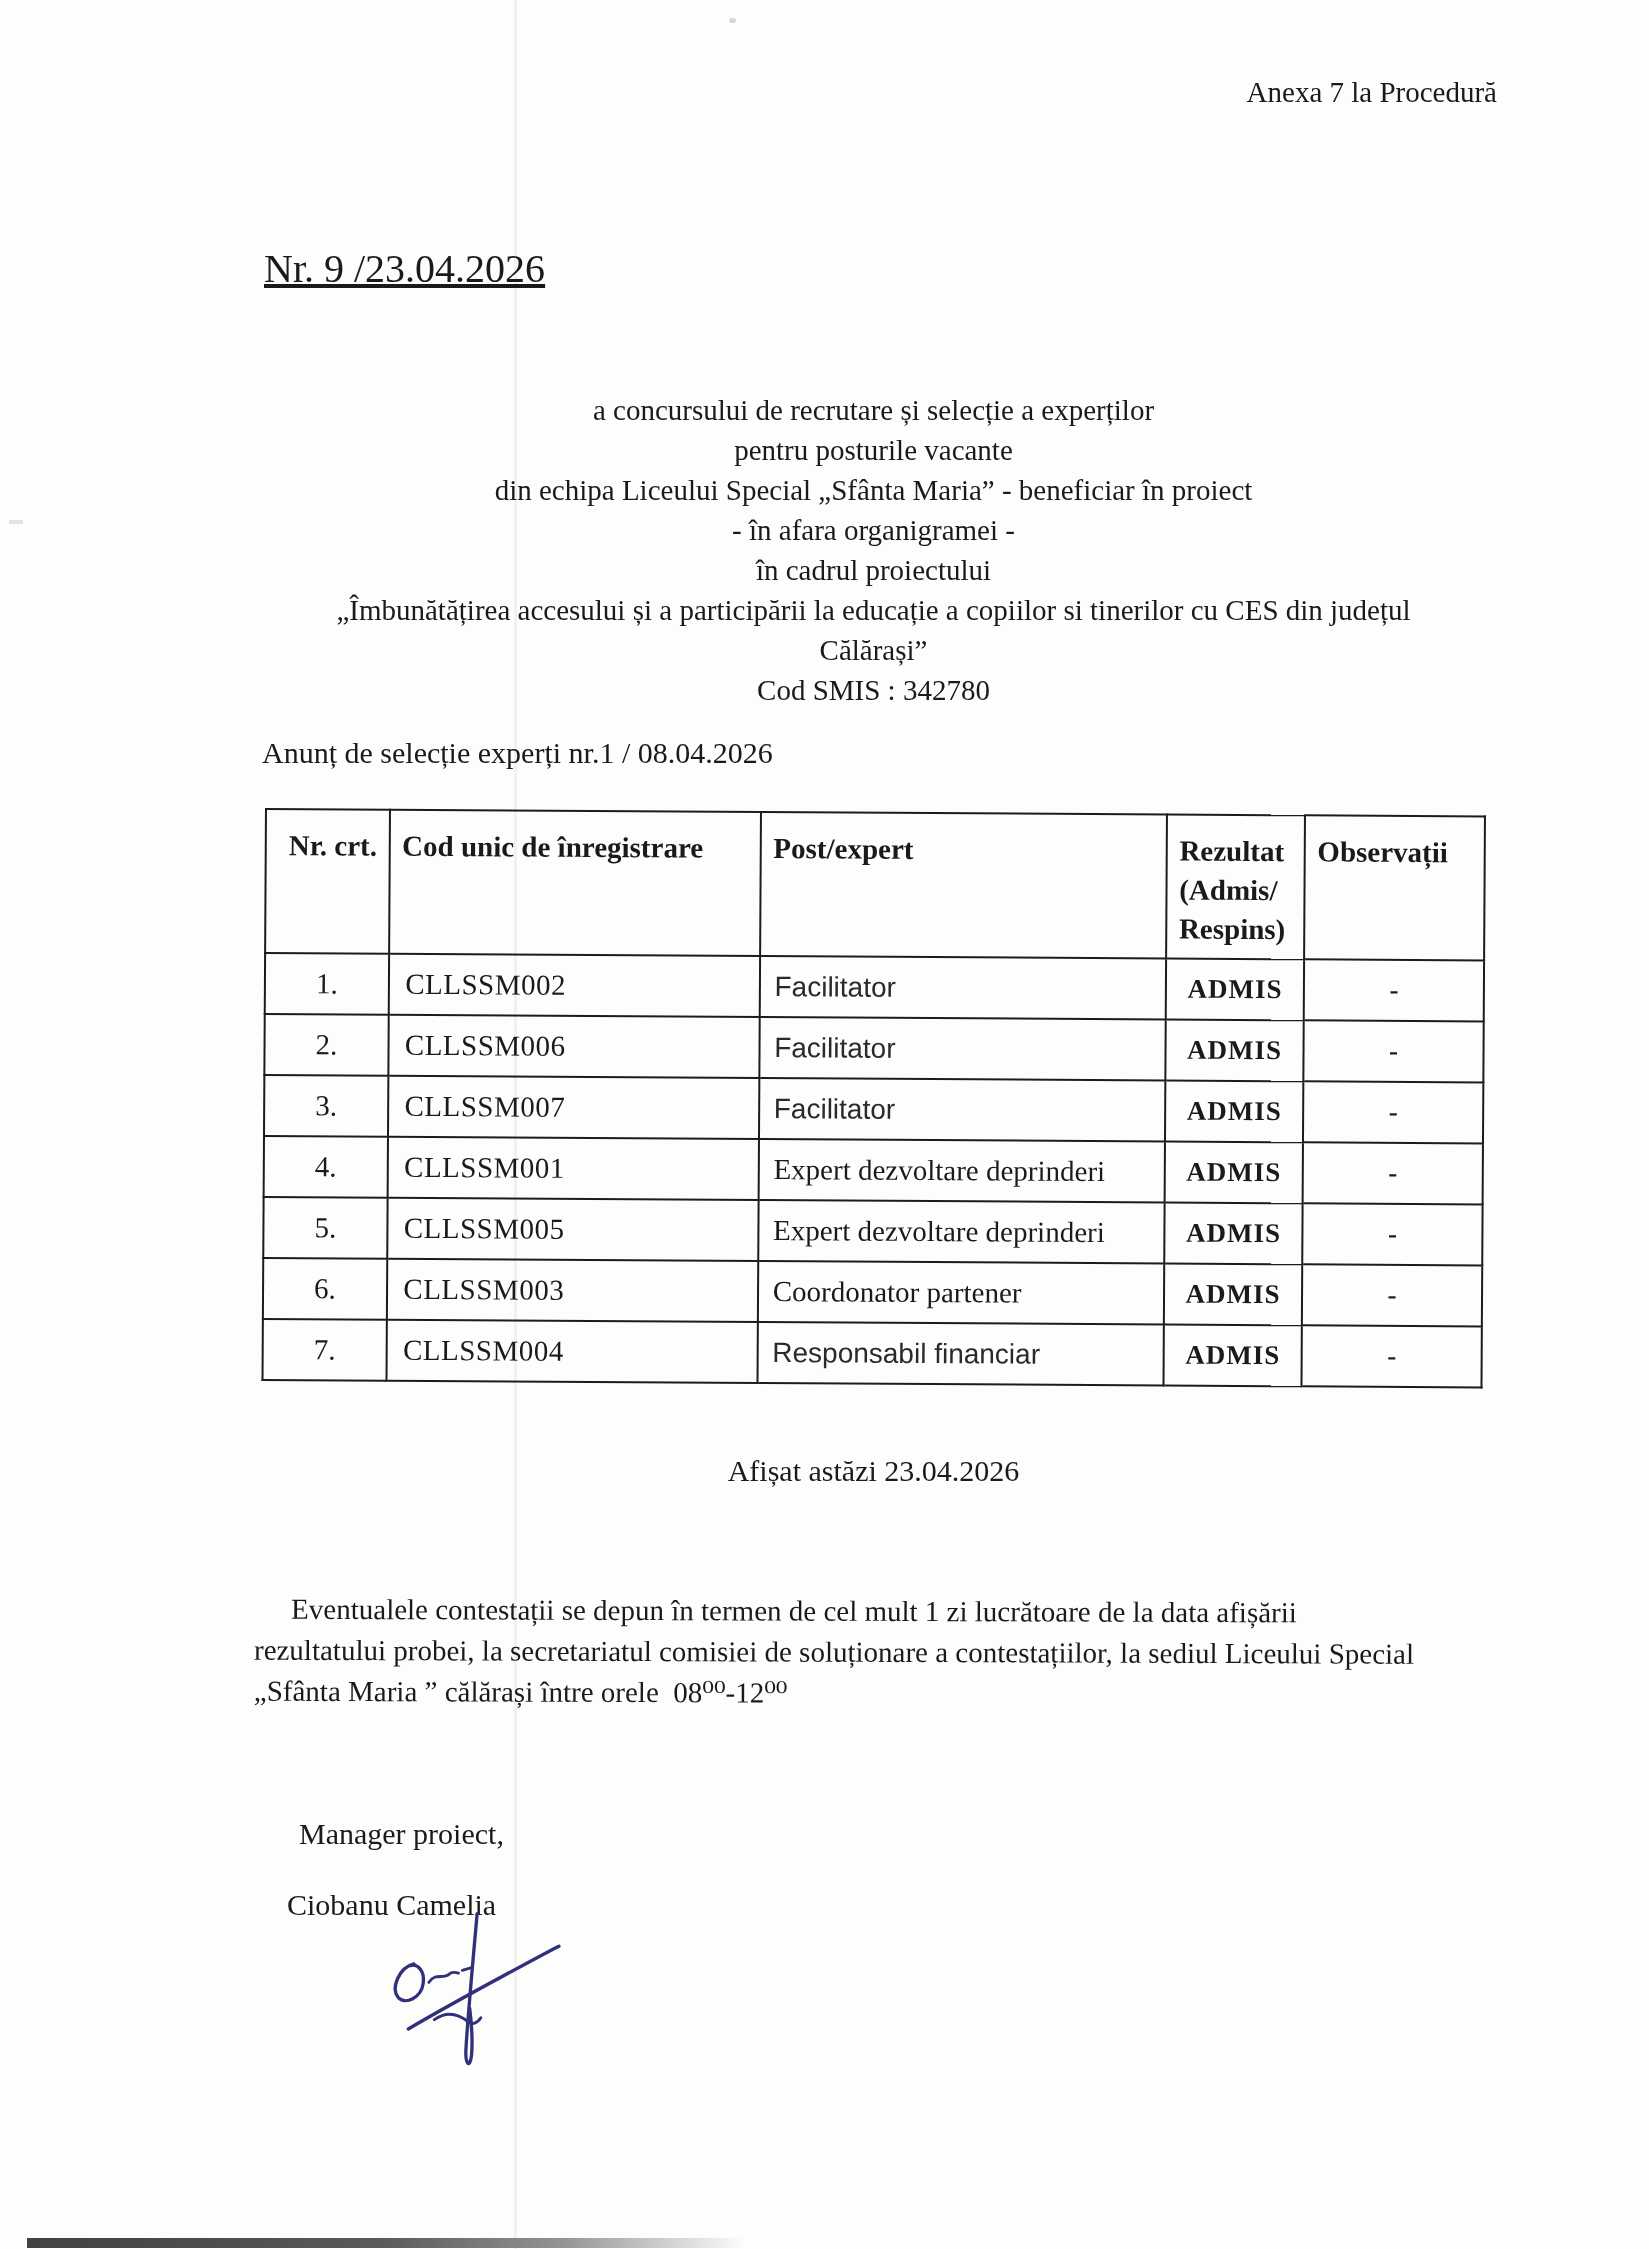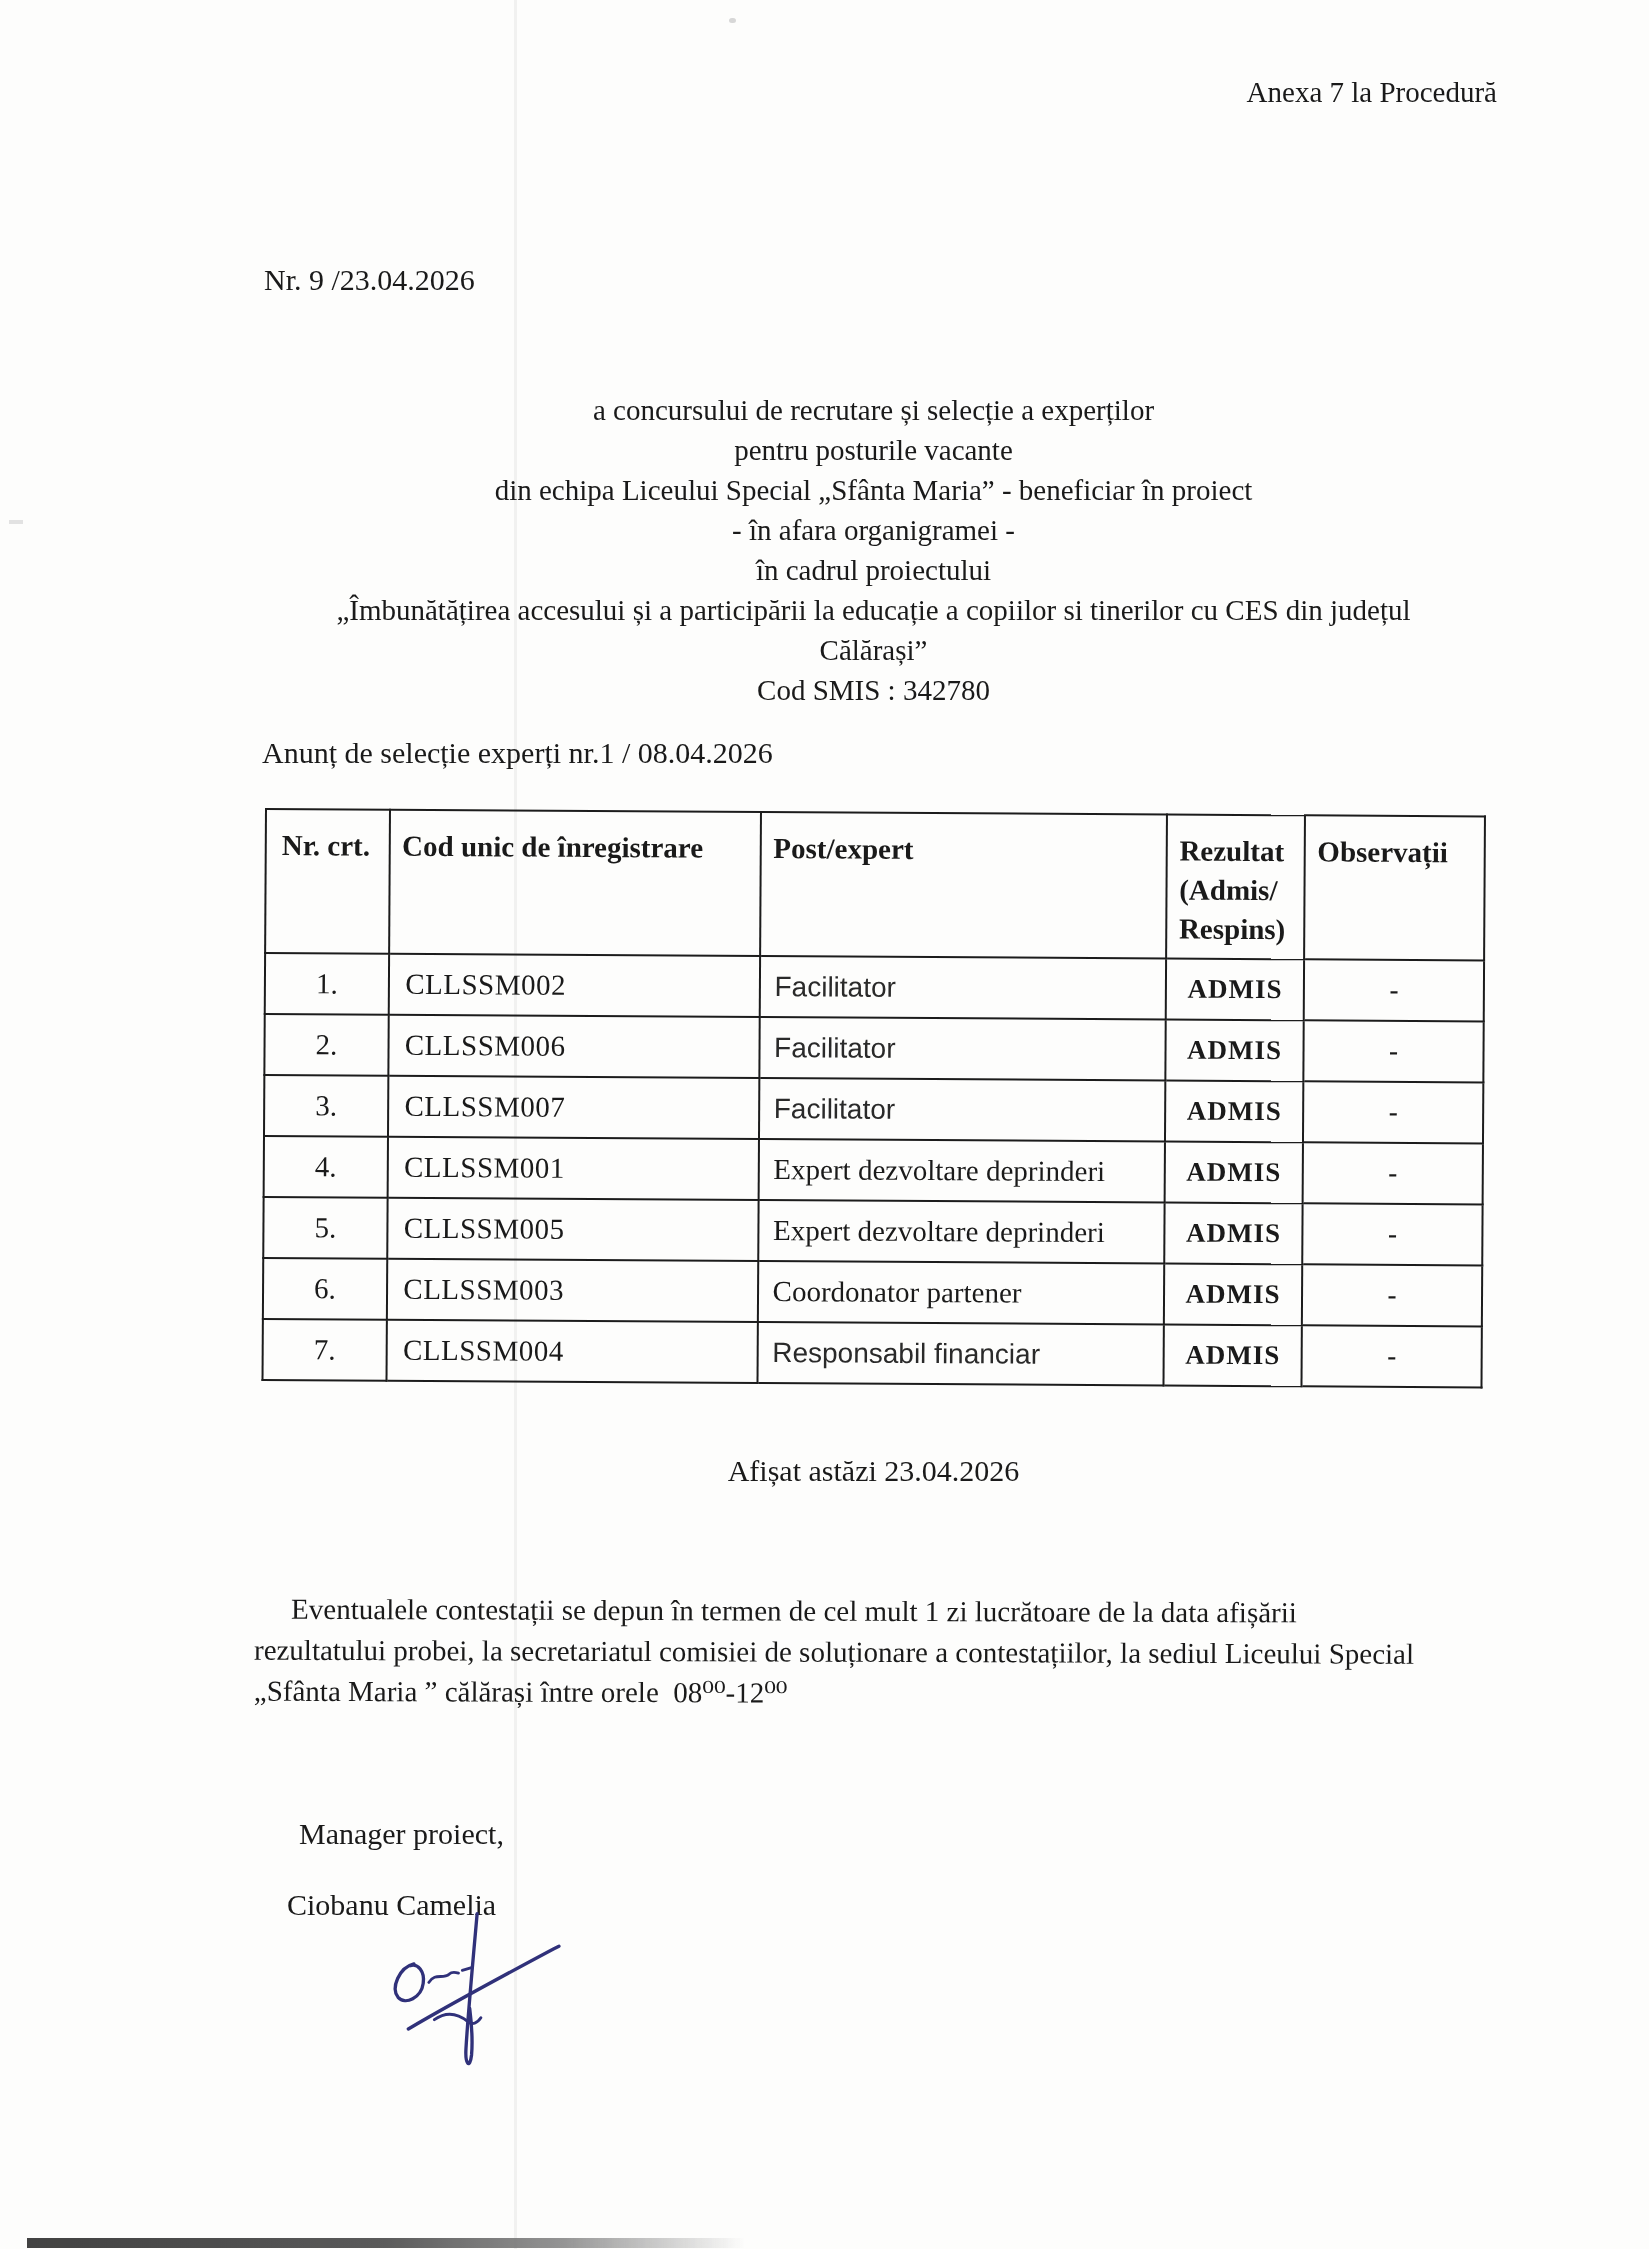--- a/index.html
+++ b/index.html
@@ -14,40 +14,40 @@
   .artifact-dot { position:absolute; left:729px; top:17.5px; width:6.8px; height:5.8px; background:#d7d7d7; border-radius:50%; }
   .artifact-streak { position:absolute; left:514px; top:0; width:2.9px; height:100%; background:#f1f1f0; }
   .artifact-dash { position:absolute; left:8.7px; top:520px; width:14.6px; height:3.9px; background:#e2e2e2; }
   .bottom-strip {
     position:absolute; left:27px; top:2238px; width:718px; height:9.7px;
     background:linear-gradient(90deg,#2e2e2e 0%,#3a3a3a 25%,#4a4a4a 50%,#8a8a8a 75%,rgba(200,200,200,0) 100%);
     filter:blur(0.6px); opacity:.9;
   }
   .annex { position:absolute; top:76px; right:153px; font-size:29px; }
   .annex b { font-weight:normal; }
-  .nr-line { position:absolute; left:264px; top:263px; font-size:30px; }
+  .nr-line { position:absolute; left:264px; top:245px; font-size:40px;text-decoration:underline; }
   .title {
     position:absolute; left:165px; top:311px; width:1417px;
     text-align:center; font-size:30px; font-weight:bold; letter-spacing:0.2px;
   }
   .subtitle { position:absolute; left:165px; top:390px; width:1417px; text-align:center; }
   .subtitle-line { font-size:29px; line-height:40px; }
   .announcement { position:absolute; left:262px; top:736px; font-size:30px;font-family:Liberation Serif, serif; }
 
   table.results {
     position:absolute; left:265px; top:808px; width:1221px;
     border-collapse:collapse; transform:rotate(0.35deg); transform-origin:0 0;
   }
   .results th, .results td { border:2.9px solid #1c1c1c; }
   .results th {
     font-size:29px; font-weight:bold; text-align:left;
     vertical-align:top; padding:15.5px 9.7px 9.7px 11.6px; height:126px;
     white-space:pre-line; line-height:39px;
   }
-  .results th.th-nr { padding-left:15px; }
+  .results th.th-nr { padding-left:22px; }
   .results td { font-size:29px; height:61px; vertical-align:middle; }
   .results td.cell-nr { text-align:center; }
   .results td.cell-cod { padding-left:15.5px; letter-spacing:0.5px; }
   .results td.cell-post { padding-left:13.6px; }
   .results td.cell-post.sans { font-family:"Liberation Sans","DejaVu Sans",sans-serif; font-size:28px; color:#2a2a2a; }
   .results td.cell-rezultat { text-align:center; font-weight:bold; font-size:27px; letter-spacing:1px; }
   .results td.cell-observatii { text-align:center; font-weight:bold; font-size:27px; }
 
   .posted { position:absolute; left:165px; top:1454px; width:1417px; text-align:center; font-size:30px; }
   .paragraph { position:absolute; left:254px; top:1591px; width:1300px; transform:rotate(0.2deg); }

